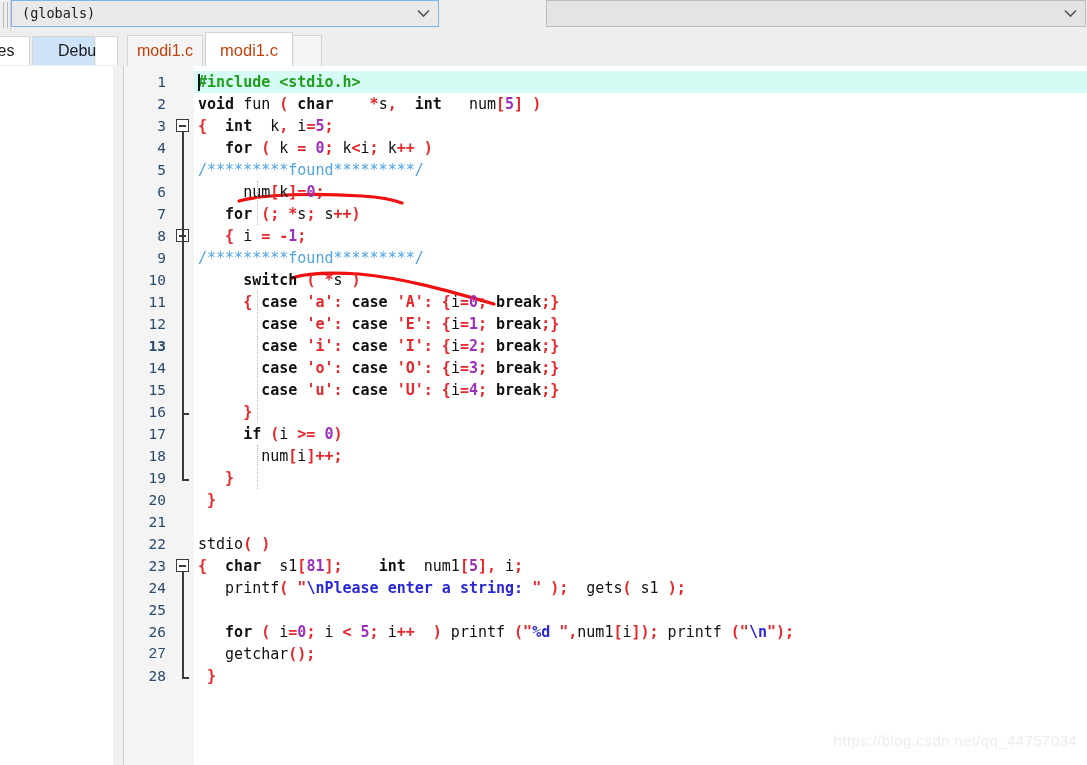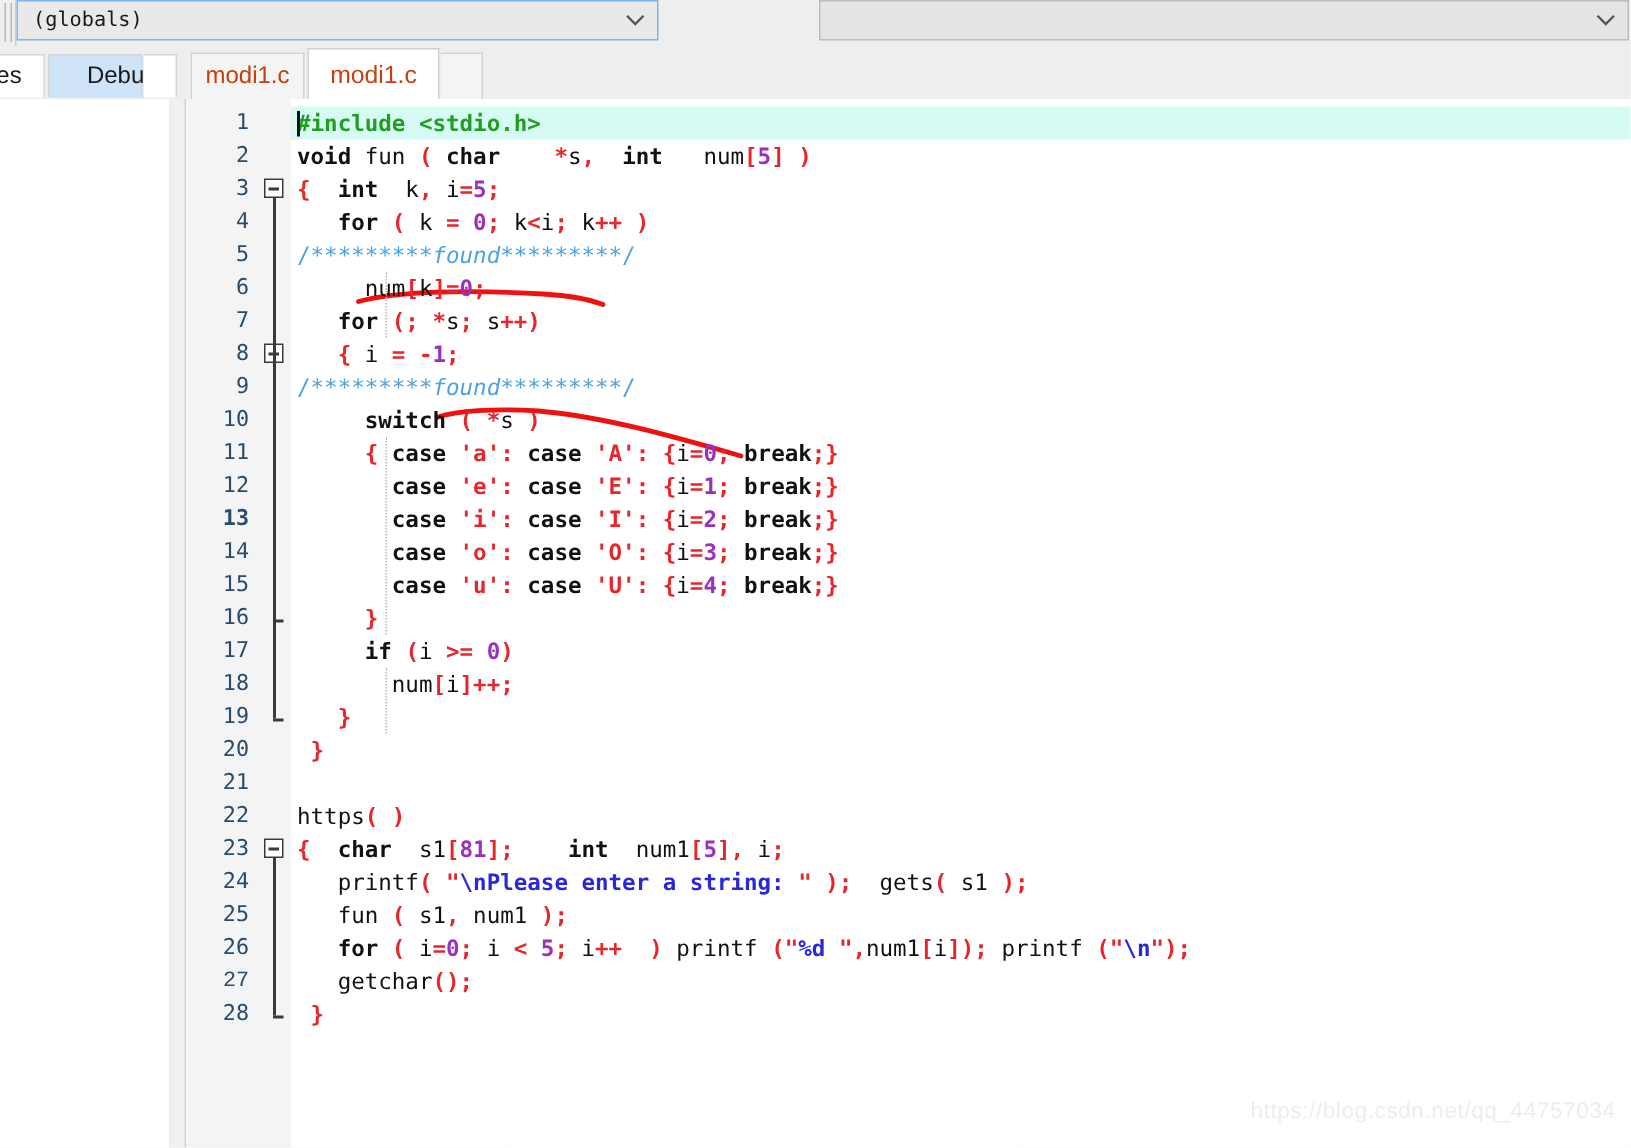--- a/index.html
+++ b/index.html
@@ -68,21 +68,21 @@
   .code-line{position:absolute;left:0;height:22px;line-height:22px;white-space:pre;
              font-family:"DejaVu Sans Mono","Liberation Mono",monospace;font-size:15px;}
 
   
   .t-kw{color:#111111;font-weight:bold;}
   .t-id{color:#111111;}
   .t-pp{color:#1f9e1f;font-weight:bold;}
   .t-num{color:#9b2fbe;font-weight:bold;}
   .t-pun{color:#e8252a;font-weight:bold;}
   .t-str{color:#2a28d6;font-weight:bold;}
-  .t-cmt{color:#4fa3e3;font-style:italic;}
+  .t-cmt{color:#4fa3e3;}
   .t-cmtstar{color:#4fa3e3;}
 
   .caret{position:absolute;left:0px;top:3px;width:2px;height:17px;background:#111;}
 
   
   .iguide{position:absolute;width:1px;border-left:1px dotted #b8b8b8;}
 
   
   .foldbox{position:absolute;width:13px;height:13px;border:1.6px solid #3a3a3a;background:#ffffff;box-sizing:border-box;}
   .foldbox::before{content:"";position:absolute;left:2px;top:5px;width:7px;height:1.6px;background:#3a3a3a;}
@@ -210,24 +210,23 @@
         <div class="code-line" style="top: 247px; left: 4px;"><span class="t-id">       </span><span class="t-kw">case</span><span class="t-id"> </span><span class="t-pun">'e'</span><span class="t-pun">:</span><span class="t-id"> </span><span class="t-kw">case</span><span class="t-id"> </span><span class="t-pun">'E'</span><span class="t-pun">:</span><span class="t-id"> </span><span class="t-pun">{</span><span class="t-id">i</span><span class="t-pun">=</span><span class="t-num">1</span><span class="t-pun">;</span><span class="t-id"> </span><span class="t-kw">break</span><span class="t-pun">;}</span></div>
         <div class="code-line" style="top: 269px; left: 4px;"><span class="t-id">       </span><span class="t-kw">case</span><span class="t-id"> </span><span class="t-pun">'i'</span><span class="t-pun">:</span><span class="t-id"> </span><span class="t-kw">case</span><span class="t-id"> </span><span class="t-pun">'I'</span><span class="t-pun">:</span><span class="t-id"> </span><span class="t-pun">{</span><span class="t-id">i</span><span class="t-pun">=</span><span class="t-num">2</span><span class="t-pun">;</span><span class="t-id"> </span><span class="t-kw">break</span><span class="t-pun">;}</span></div>
         <div class="code-line" style="top: 291px; left: 4px;"><span class="t-id">       </span><span class="t-kw">case</span><span class="t-id"> </span><span class="t-pun">'o'</span><span class="t-pun">:</span><span class="t-id"> </span><span class="t-kw">case</span><span class="t-id"> </span><span class="t-pun">'O'</span><span class="t-pun">:</span><span class="t-id"> </span><span class="t-pun">{</span><span class="t-id">i</span><span class="t-pun">=</span><span class="t-num">3</span><span class="t-pun">;</span><span class="t-id"> </span><span class="t-kw">break</span><span class="t-pun">;}</span></div>
         <div class="code-line" style="top: 313px; left: 4px;"><span class="t-id">       </span><span class="t-kw">case</span><span class="t-id"> </span><span class="t-pun">'u'</span><span class="t-pun">:</span><span class="t-id"> </span><span class="t-kw">case</span><span class="t-id"> </span><span class="t-pun">'U'</span><span class="t-pun">:</span><span class="t-id"> </span><span class="t-pun">{</span><span class="t-id">i</span><span class="t-pun">=</span><span class="t-num">4</span><span class="t-pun">;</span><span class="t-id"> </span><span class="t-kw">break</span><span class="t-pun">;}</span></div>
         <div class="code-line" style="top: 335px; left: 4px;"><span class="t-id">     </span><span class="t-pun">}</span></div>
         <div class="code-line" style="top: 357px; left: 4px;"><span class="t-id">     </span><span class="t-kw">if</span><span class="t-id"> </span><span class="t-pun">(</span><span class="t-id">i </span><span class="t-pun">&gt;=</span><span class="t-id"> </span><span class="t-num">0</span><span class="t-pun">)</span></div>
         <div class="code-line" style="top: 379px; left: 4px;"><span class="t-id">       num</span><span class="t-pun">[</span><span class="t-id">i</span><span class="t-pun">]++;</span></div>
         <div class="code-line" style="top: 401px; left: 4px;"><span class="t-id">   </span><span class="t-pun">}</span></div>
         <div class="code-line" style="top: 423px; left: 4px;"><span class="t-id"> </span><span class="t-pun">}</span></div>
         <div class="code-line" style="top: 445px; left: 4px;"></div>
-        <div class="code-line" style="top: 467px; left: 4px;"><span class="t-id">https</span><span class="t-pun">(</span><span class="t-id"> </span><span class="t-pun">)</span></div>
+        <div class="code-line" style="top: 467px; left: 4px;"><span class="t-id">stdio</span><span class="t-pun">(</span><span class="t-id"> </span><span class="t-pun">)</span></div>
         <div class="code-line" style="top: 489px; left: 4px;"><span class="t-pun">{</span><span class="t-id">  </span><span class="t-kw">char</span><span class="t-id">  s1</span><span class="t-pun">[</span><span class="t-num">81</span><span class="t-pun">];</span><span class="t-id">    </span><span class="t-kw">int</span><span class="t-id">  num1</span><span class="t-pun">[</span><span class="t-num">5</span><span class="t-pun">],</span><span class="t-id"> i</span><span class="t-pun">;</span></div>
         <div class="code-line" style="top: 511px; left: 4px;"><span class="t-id">   printf</span><span class="t-pun">(</span><span class="t-id"> </span><span class="t-pun">"</span><span class="t-str">\nPlease enter a string: </span><span class="t-pun">"</span><span class="t-id"> </span><span class="t-pun">);</span><span class="t-id">  gets</span><span class="t-pun">(</span><span class="t-id"> s1 </span><span class="t-pun">);</span></div>
-        <div class="code-line" style="top: 533px; left: 4px;"><span class="t-id">   fun </span><span class="t-pun">(</span><span class="t-id"> s1</span><span class="t-pun">,</span><span class="t-id"> num1 </span><span class="t-pun">);</span></div>
         <div class="code-line" style="top: 555px; left: 4px;"><span class="t-id">   </span><span class="t-kw">for</span><span class="t-id"> </span><span class="t-pun">(</span><span class="t-id"> i</span><span class="t-pun">=</span><span class="t-num">0</span><span class="t-pun">;</span><span class="t-id"> i </span><span class="t-pun">&lt;</span><span class="t-id"> </span><span class="t-num">5</span><span class="t-pun">;</span><span class="t-id"> i</span><span class="t-pun">++</span><span class="t-id">  </span><span class="t-pun">)</span><span class="t-id"> printf </span><span class="t-pun">("</span><span class="t-str">%d </span><span class="t-pun">",</span><span class="t-id">num1</span><span class="t-pun">[</span><span class="t-id">i</span><span class="t-pun">]);</span><span class="t-id"> printf </span><span class="t-pun">("</span><span class="t-str">\n</span><span class="t-pun">");</span></div>
         <div class="code-line" style="top: 577px; left: 4px;"><span class="t-id">   getchar</span><span class="t-pun">();</span></div>
         <div class="code-line" style="top: 599px; left: 4px;"><span class="t-id"> </span><span class="t-pun">}</span></div>
         <div class="caret" style="left: 4px; top: 8px;"></div>
         <div class="iguide" style="left: 63px; top: 115px; height: 44px;"></div>
         <div class="iguide" style="left: 63px; top: 225px; height: 132px;"></div>
         <div class="iguide" style="left: 63px; top: 379px; height: 44px;"></div>
       </div>
   </div>
 

